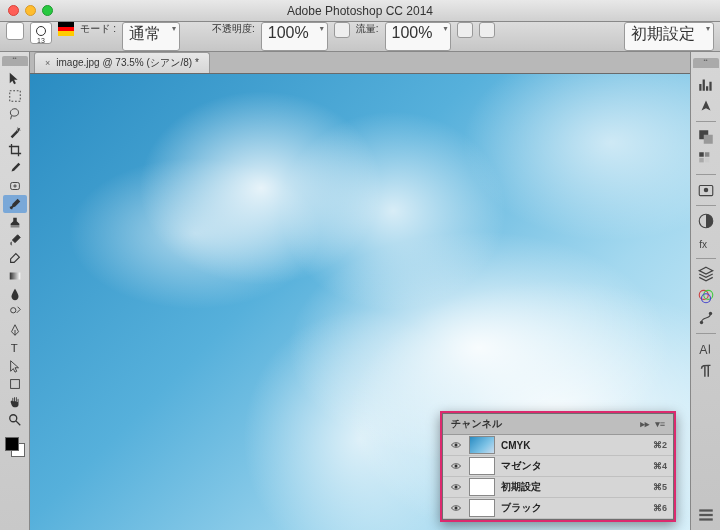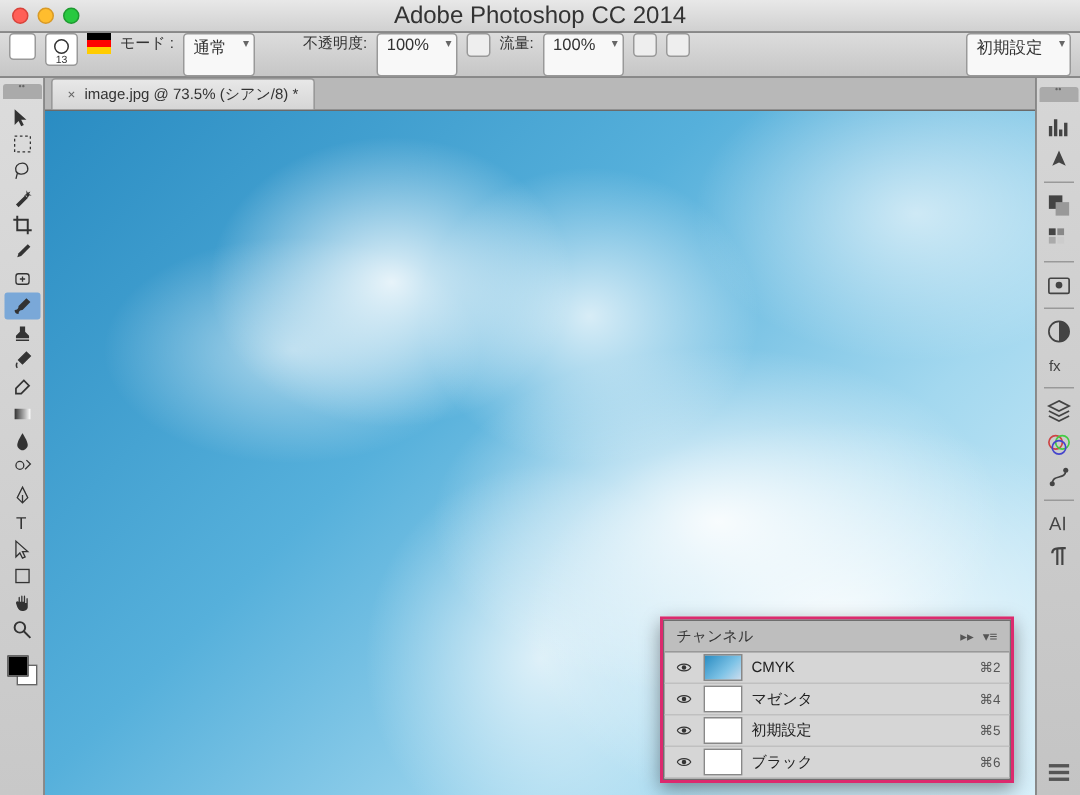--- a/index.html
+++ b/index.html
@@ -5,26 +5,26 @@
 * { box-sizing: border-box; margin: 0; padding: 0; font-family: "Hiragino Kaku Gothic Pro", sans-serif; }
 body { width: 720px; height: 530px; background: #535353; overflow: hidden; position: relative; }
 
 
 .titlebar { height: 22px; background: linear-gradient(#e8e8e8, #d0d0d0); display: flex; align-items: center; padding: 0 8px; border-bottom: 1px solid #888; position: relative; }
 .traffic { display: flex; gap: 6px; }
 .traffic span { width: 11px; height: 11px; border-radius: 50%; display: block; }
 .tr-close { background: #ff5f57; border: 1px solid #d8433b; }
 .tr-min { background: #ffbd2e; border: 1px solid #d89a28; }
 .tr-max { background: #28c940; border: 1px solid #1f9a31; }
-.title-text { position: absolute; left: 0; right: 0; text-align: center; font-size: 16px; color: #333; }
+.title-text { position: absolute; left: 0; right: 0; text-align: center; font-size: 12px; color: #333; }
 
 
 .optbar { height: 30px; background: linear-gradient(#dcdcdc, #c6c6c6); border-bottom: 1px solid #888; display: flex; padding: 0 6px; gap: 6px; font-size: 10px; color: #333; }
 .flag { width: 16px; height: 14px; background: linear-gradient(to bottom, #000 33%, #f00 33%, #f00 66%, #fc0 66%); }
-.optval { padding: 1px 18px 1px 6px; background: #f8f8f8; border: 1px solid #999; border-radius: 3px; font-size: 11px; position: relative; }
+.optval { padding: 1px 18px 1px 6px; background: #f8f8f8; border: 1px solid #999; border-radius: 3px; font-size: 16px; position: relative; }
 .optval::after { content: "▾"; position: absolute; right: 3px; top: 1px; font-size: 8px; color: #666; }
 .brushsw { width: 22px; height: 22px; border: 1px solid #999; background: #fff; border-radius: 3px; position: relative; }
 .brushsw .disc { position: absolute; width: 10px; height: 10px; border-radius: 50%; border: 1px solid #333; left: 5px; top: 3px; }
 .brushsw::after { content: attr(data-sz); position: absolute; bottom: -1px; left: 0; right: 0; text-align: center; font-size: 7px; }
 
 
 .mainrow { display: flex; height: calc(100% - 52px); }
 
 
 .tools { width: 30px; background: linear-gradient(#dcdcdc, #c8c8c8); border-right: 1px solid #888; display: flex; flex-direction: column; align-items: center; padding: 4px 0; gap: 0; }
@@ -44,21 +44,21 @@
 .doctab .x { color: #666; font-size: 9px; }
 .canvas { flex: 1; background: #3f9ed0; position: relative; overflow: hidden; }
 .canvas-img { position: absolute; inset: 0; background: radial-gradient(ellipse at 35% 25%, rgba(255,255,255,0.85), rgba(255,255,255,0) 20%), radial-gradient(ellipse at 55% 30%, rgba(255,255,255,0.75), rgba(255,255,255,0) 22%), radial-gradient(ellipse at 25% 35%, rgba(255,255,255,0.55), rgba(255,255,255,0) 18%), radial-gradient(ellipse at 68% 60%, rgba(255,255,255,0.9), rgba(255,255,255,0) 30% 40%), radial-gradient(ellipse at 80% 75%, rgba(255,255,255,0.85), rgba(255,255,255,0) 28%), radial-gradient(ellipse at 50% 80%, rgba(255,255,255,0.7), rgba(255,255,255,0) 25%), radial-gradient(ellipse at 88% 15%, rgba(255,255,255,0.6), rgba(255,255,255,0) 18%), linear-gradient(135deg, #2a8cc2 0%, #56b0db 40%, #a3d8ef 70%, #d8f0fa 100%); }
 
 
 .rightdock { width: 30px; background: linear-gradient(#d6d6d6,#c4c4c4); border-left: 1px solid #888; display: flex; flex-direction: column; align-items: center; padding: 6px 0; gap: 4px; }
 .dockicon { width: 18px; height: 18px; display: flex; align-items: center; justify-content: center; }
 .divh { width: 20px; height: 1px; background: #999; margin: 2px 0; }
 
 
-.panel { position: absolute; right: 44px; bottom: 8px; width: 236px; background: #d6d6d6; border: 2px solid #dc2a6e; box-shadow: 0 4px 12px rgba(0,0,0,0.4); font-size: 10px; }
+.panel { position: absolute; right: 44px; bottom: 8px; width: 236px; background: #d6d6d6; border: 2px solid #dc2a6e; box-shadow: 0 4px 12px rgba(0,0,0,0.4); font-size: 10px; font-weight: bold; }
 .panel-inner { border: 1px solid #6e6e6e; }
 .paneltab { background: #bebebe; padding: 3px 8px; display: flex; align-items: center; justify-content: space-between; border-bottom: 1px solid #999; }
 .paneltab .label { font-size: 10px; color: #333; }
 .paneltab .menub { display: flex; gap: 6px; align-items: center; }
 .paneltab .menub span { font-size: 9px; color: #555; }
 .ch-row { display: flex; align-items: center; padding: 1px 6px; gap: 6px; border-bottom: 1px solid #c0c0c0; }
 .ch-row.sel { background: #b1c5f0; }
 .eye { width: 14px; height: 14px; display:flex;align-items:center;justify-content:center; }
 .eye svg{width:12px;height:12px;}
 .thumb { width: 26px; height: 18px; border: 1px solid #888; background: #fff; }

